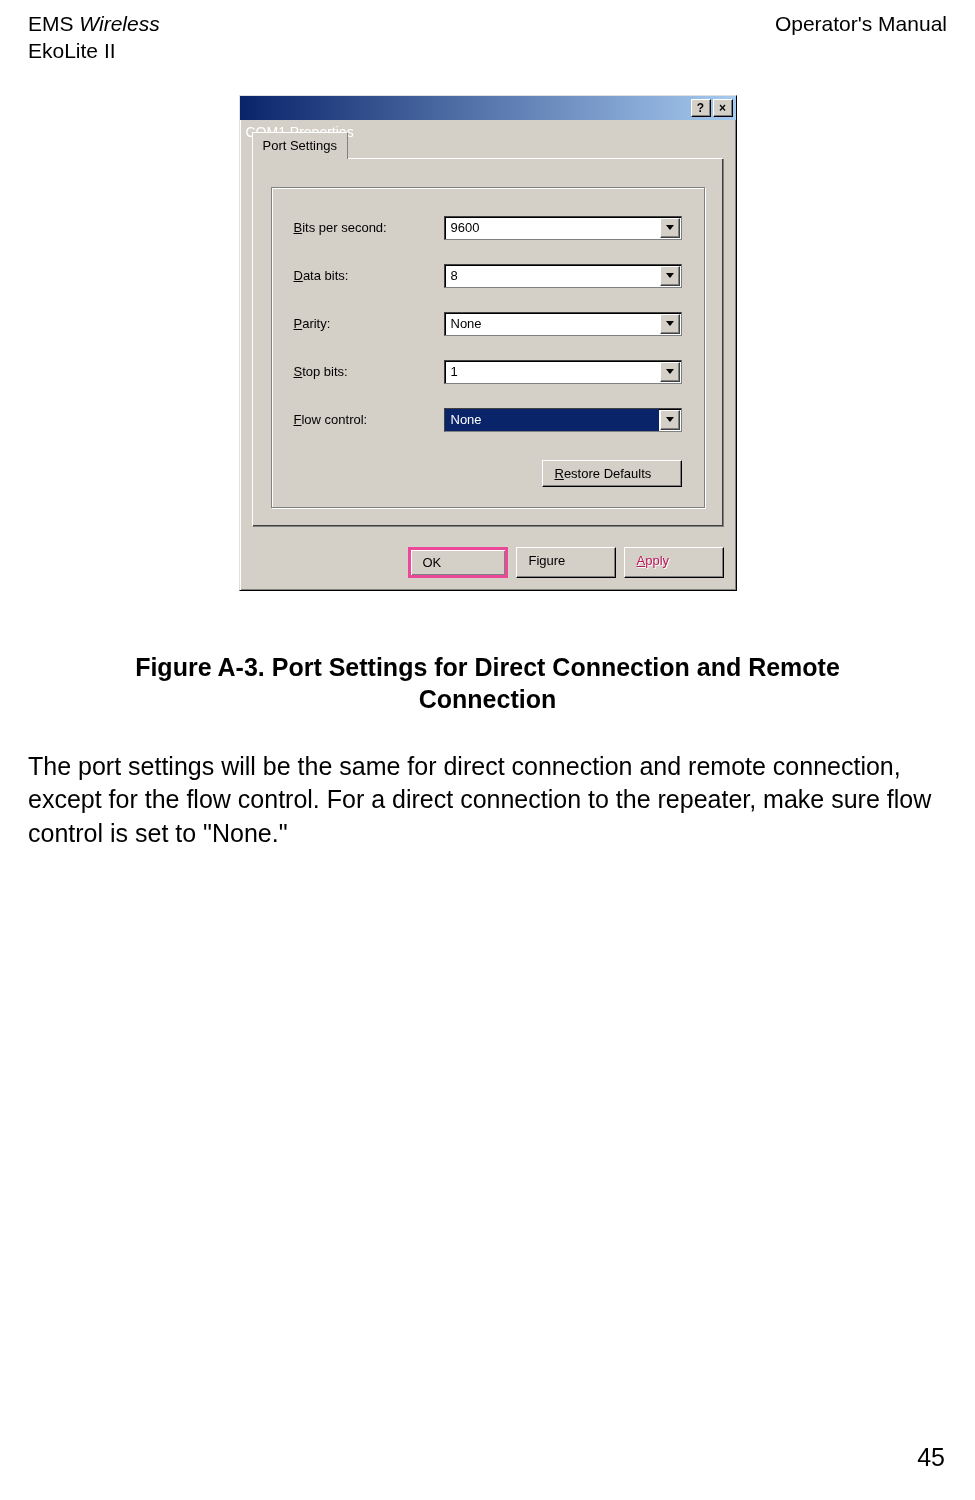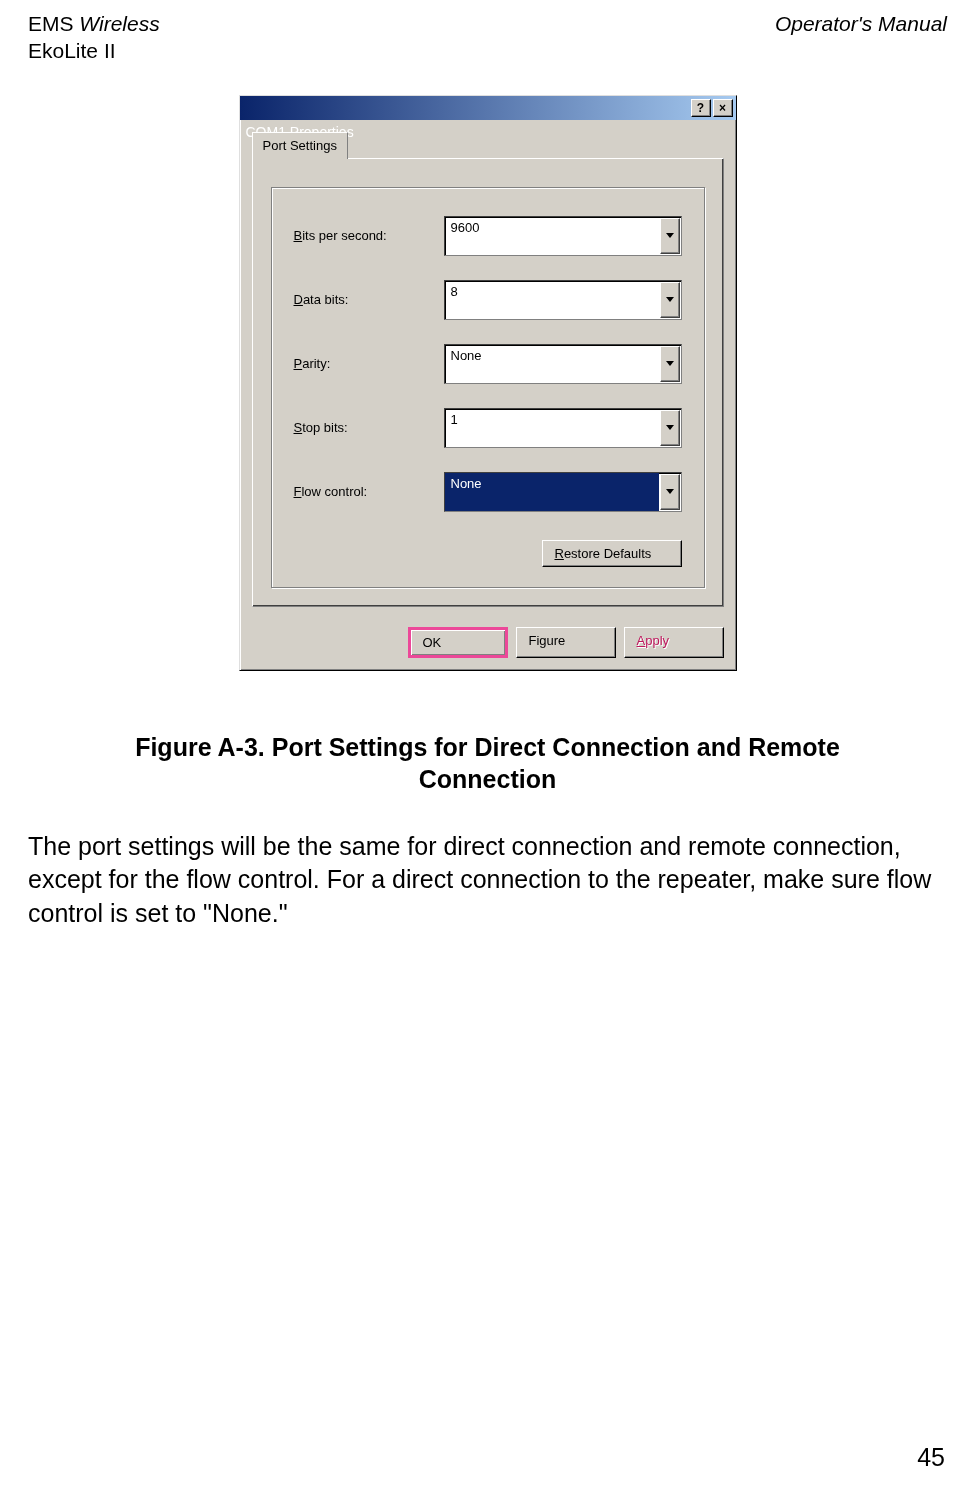--- a/index.html
+++ b/index.html
@@ -16,21 +16,21 @@
       padding: 10px 28px;
     }
     .page-header {
       display: flex;
       justify-content: space-between;
       font-size: 21px;
       line-height: 1.3;
     }
     .header-left-line1 { font-style: italic; }
     .header-left-line1 .first { font-style: normal; }
-    .header-right { font-style: italic; }
+    .header-right { }
     .dialog-wrap {
       display: flex;
       justify-content: center;
       margin-top: 30px;
     }
     .dialog {
       width: 498px;
       background: #d4d0c8;
       border: 1px solid #000;
       border-top-color: #dfdfdf;
@@ -118,21 +118,21 @@
     }
     .form-label {
       width: 150px;
       font-size: 13px;
       padding-right: 8px;
     }
     .form-label .ul { text-decoration: underline; }
     .combo {
       flex: 1;
       display: flex;
-      height: 40px;
+      height: 24px;
       border: 1px solid #808080;
       border-top-color: #404040;
       border-left-color: #404040;
       box-shadow: inset 1px 1px 0 #000;
       background: #ffffff;
     }
     .combo.highlight .combo-value {
       background: #0a246a;
       color: #ffffff;
     }

